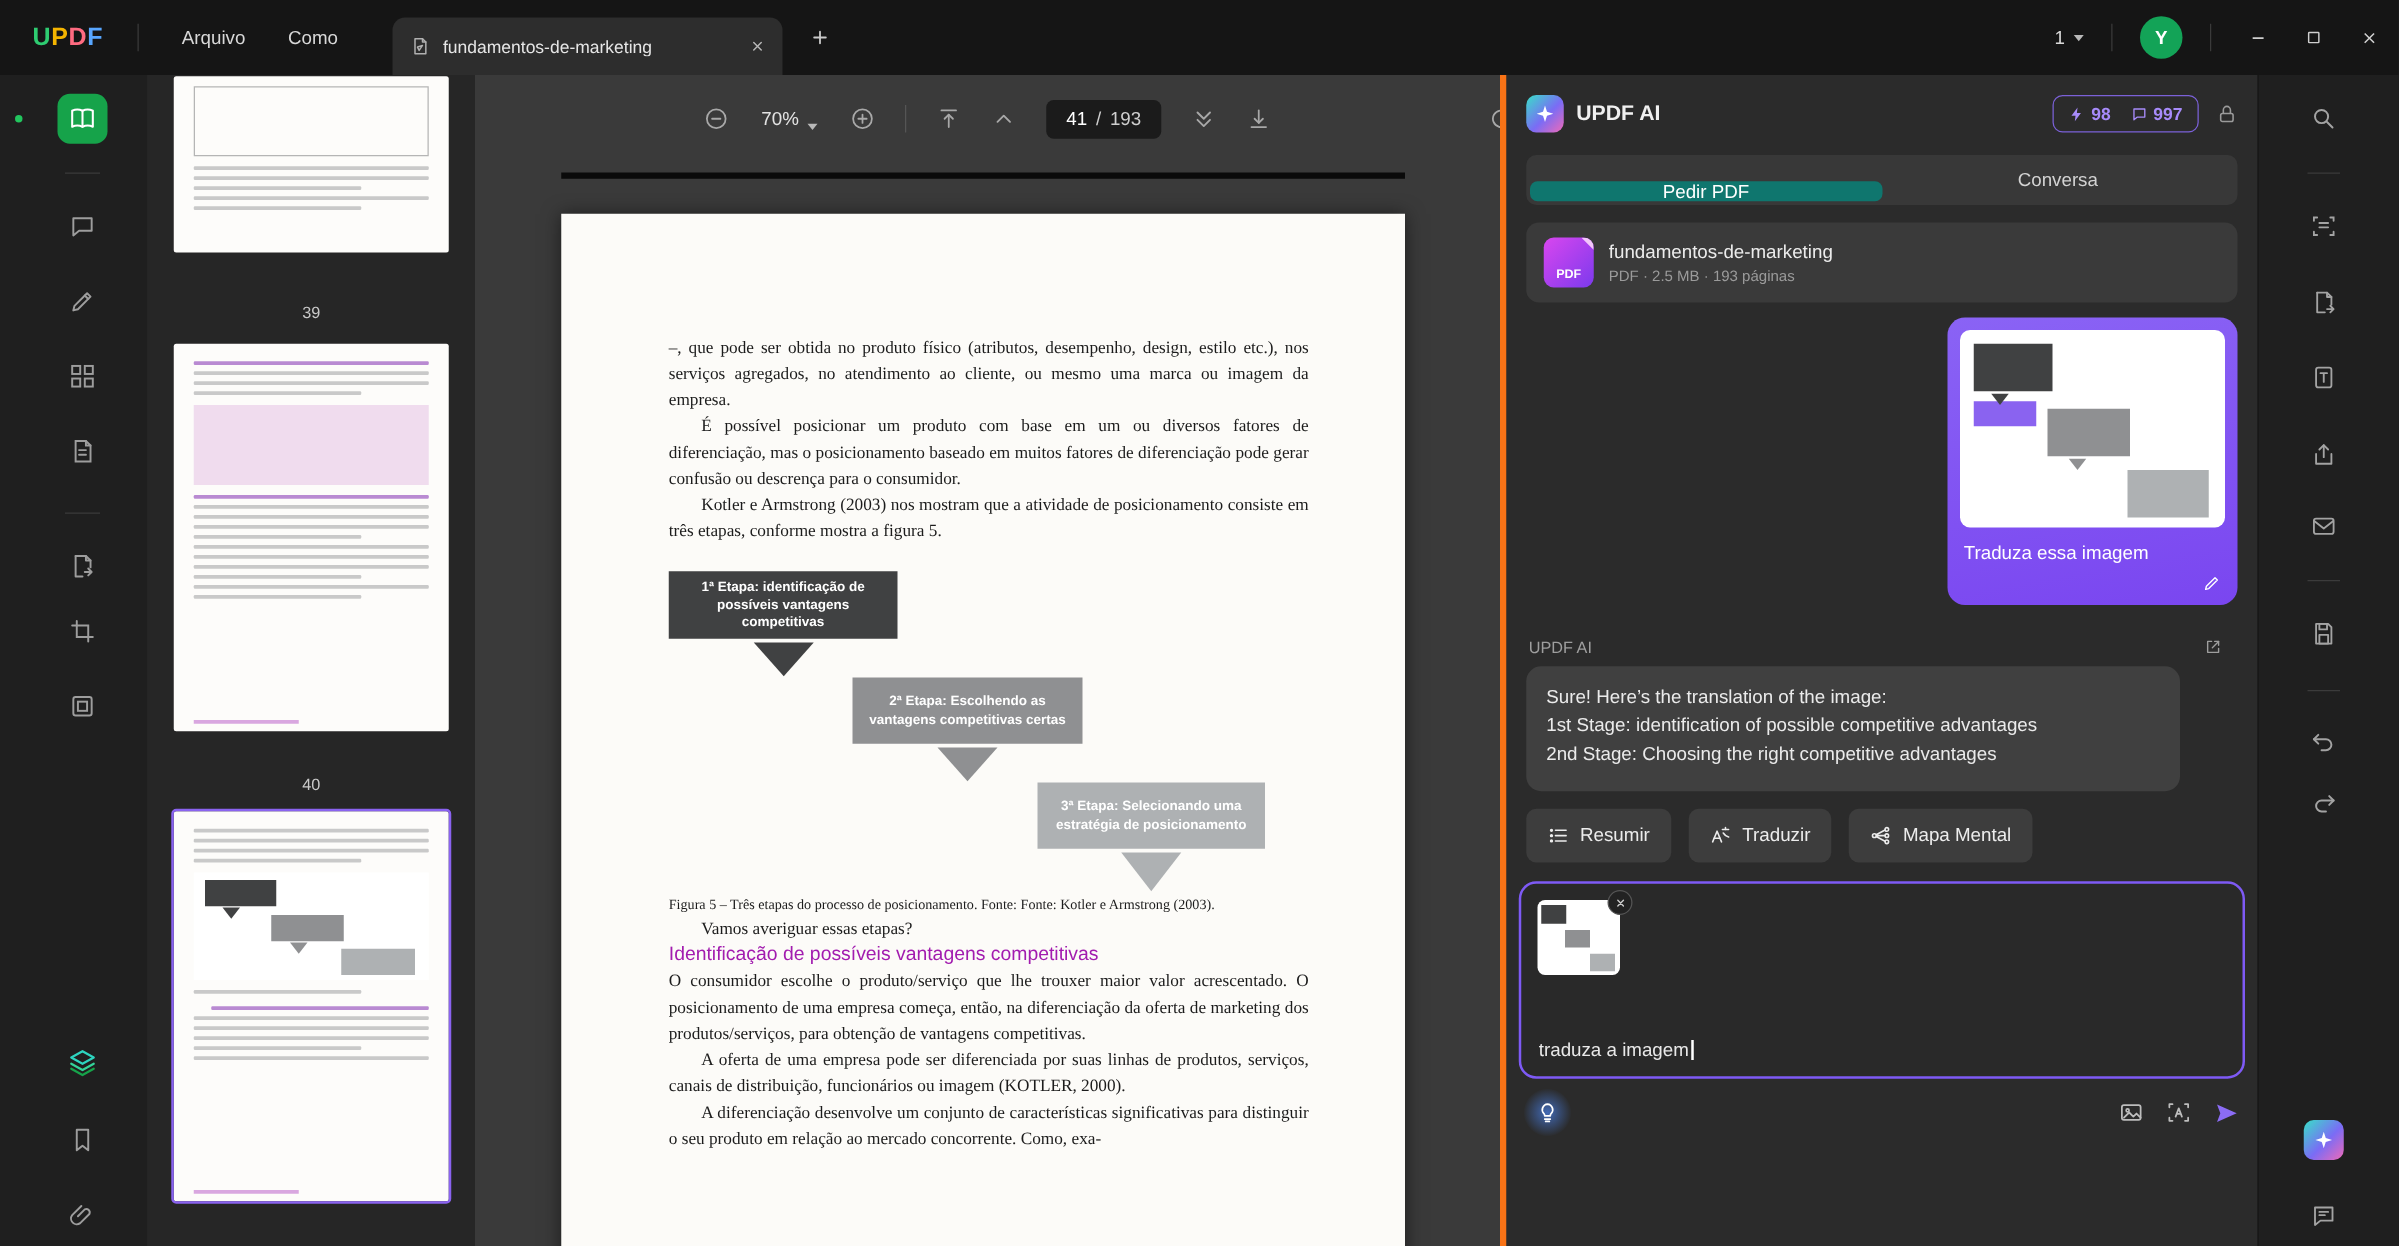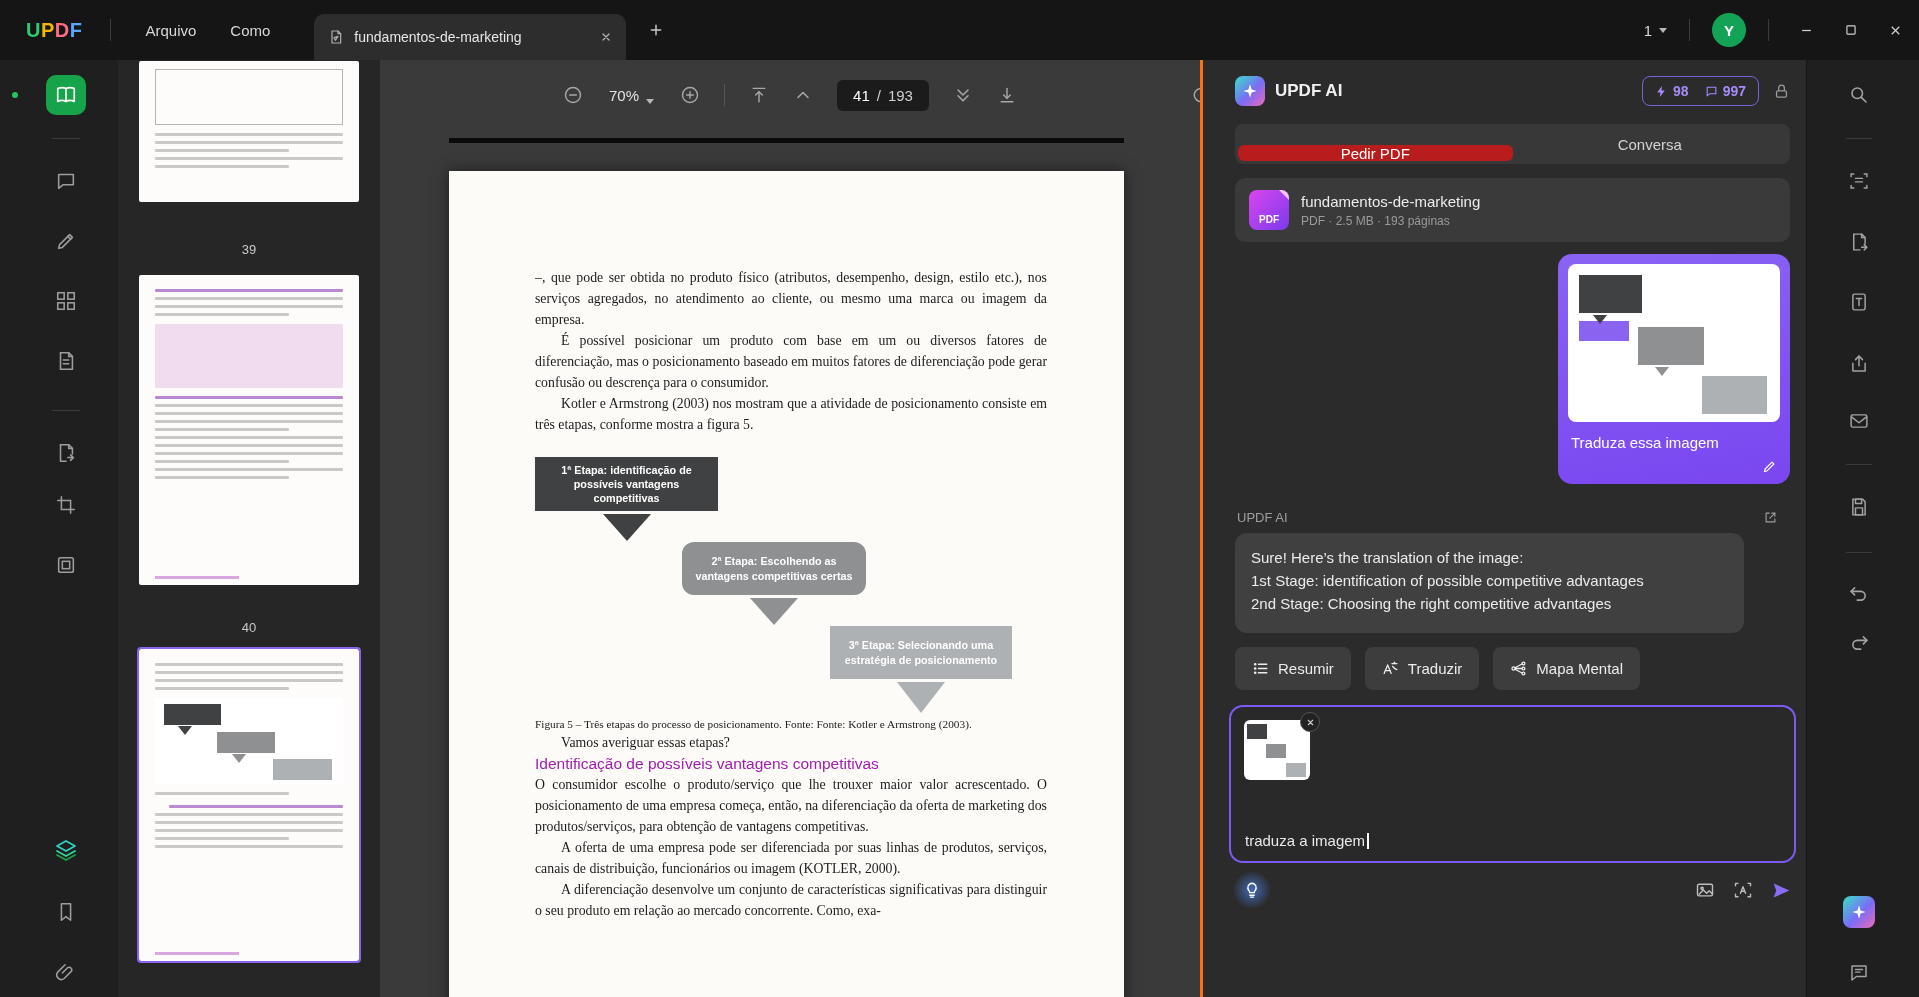--- a/index.html
+++ b/index.html
@@ -75,45 +75,45 @@
               box-shadow:0 0 14px rgba(0,0,0,.5); color:#1c1c1c; }
   .page-inner { padding:96px 77px 30px 86px; font-family:"Liberation Serif",serif; font-size:13.8px;
                 line-height:21px; text-align:justify; }
   .page-inner p { margin:0; }
   .p-ind { text-indent:26px; }
 
   .fig { position:relative; height:260px; margin-top:22px; font-family:"Liberation Sans",sans-serif; }
   .stage { position:absolute; color:#fff; font-weight:bold; font-size:10.8px; line-height:1.3;
            display:flex; align-items:center; justify-content:center; text-align:center; padding:4px 12px; }
   .st1 { left:0;    top:0;    width:183px; height:54px; background:#404142; }
-  .st2 { left:147px; top:85px; width:184px; height:53px; background:#8f9092;border-radius:12px; }
+  .st2 { left:147px; top:85px; width:184px; height:53px; background:#8f9092; }
   .st3 { left:295px; top:169px; width:182px; height:53px; background:#aeb1b3; }
   .fig-arrow { position:absolute; width:0; height:0; border-left:24px solid transparent; border-right:24px solid transparent; }
   .fa1 { left:68px;  top:57px;  border-top:27px solid #404142; }
   .fa2 { left:215px; top:141px; border-top:27px solid #8f9092; }
   .fa3 { left:362px; top:225px; border-top:31px solid #aeb1b3; }
   .fig-caption { margin-top:24px; font-size:11.3px; line-height:15px; text-align:left; }
   .q-line { margin-top:20px; text-indent:26px; }
   .sec-head { margin:22px 0 17px; font-family:"Liberation Sans",sans-serif; font-size:15.5px; color:#a21caf; text-align:left; }
 
   
   #ai-panel { position:absolute; top:60px; left:1200px; width:606px; bottom:0; background:#2b2b2b;
-              border-left:3px solid #f97316;padding-left:16px; }
+              border-left:5px solid #f97316; }
   .ai-header { display:flex; align-items:center; padding:16px 16px 6px; }
   .ai-logo, .rr-ai { width:30px; height:30px; border-radius:8px;
       background:linear-gradient(135deg,#38e0c8,#7a6cf5 55%,#ef6ab8); display:flex; align-items:center; justify-content:center; }
   .ai-title { color:#f0f0f0; font-size:17px; font-weight:bold; margin-left:10px; flex:1; }
   .credit-box { display:flex; align-items:center; gap:16px; border:1px solid #7b61d8; border-radius:8px;
                 padding:6px 12px; color:#a78bfa; font-size:14px; font-weight:bold; }
   .cb-item { display:flex; align-items:center; gap:5px; }
   .ai-lock { margin-left:14px; color:#9a9a9a; }
   .ai-tabs { margin:12px 16px 0; height:40px; background:#383838; border-radius:8px; padding:3px; display:flex; }
   .seg { flex:1; border-radius:6px; display:flex; align-items:center; justify-content:center;
          font-size:15px; color:#d3d3d3; }
-  .seg.active { background:#b91c1c; color:#fff;margin-top:18px; }
+  .seg.active { background:#0f766e; color:#fff;margin-top:18px; }
   .file-card { margin:14px 16px 0; background:#3a3a3a; border-radius:10px; padding:12px 14px;
                display:flex; align-items:center; gap:12px; }
   .pdf-ic { width:40px; height:40px; border-radius:8px; background:linear-gradient(135deg,#d946ef,#7c3aed);
             color:#fff; font-size:10px; font-weight:bold; display:flex; align-items:flex-end; justify-content:center;
             padding-bottom:5px; position:relative; }
   .pdf-ic::before { content:""; position:absolute; top:0; right:0; border-left:10px solid transparent;
                     border-top:10px solid #f3c6fb; border-radius:0 8px 0 0; }
   .fc-name { color:#ececec; font-size:15px; }
   .fc-meta { color:#9b9b9b; font-size:12px; margin-top:4px; }
   .chat-flow { padding:0 16px; }

